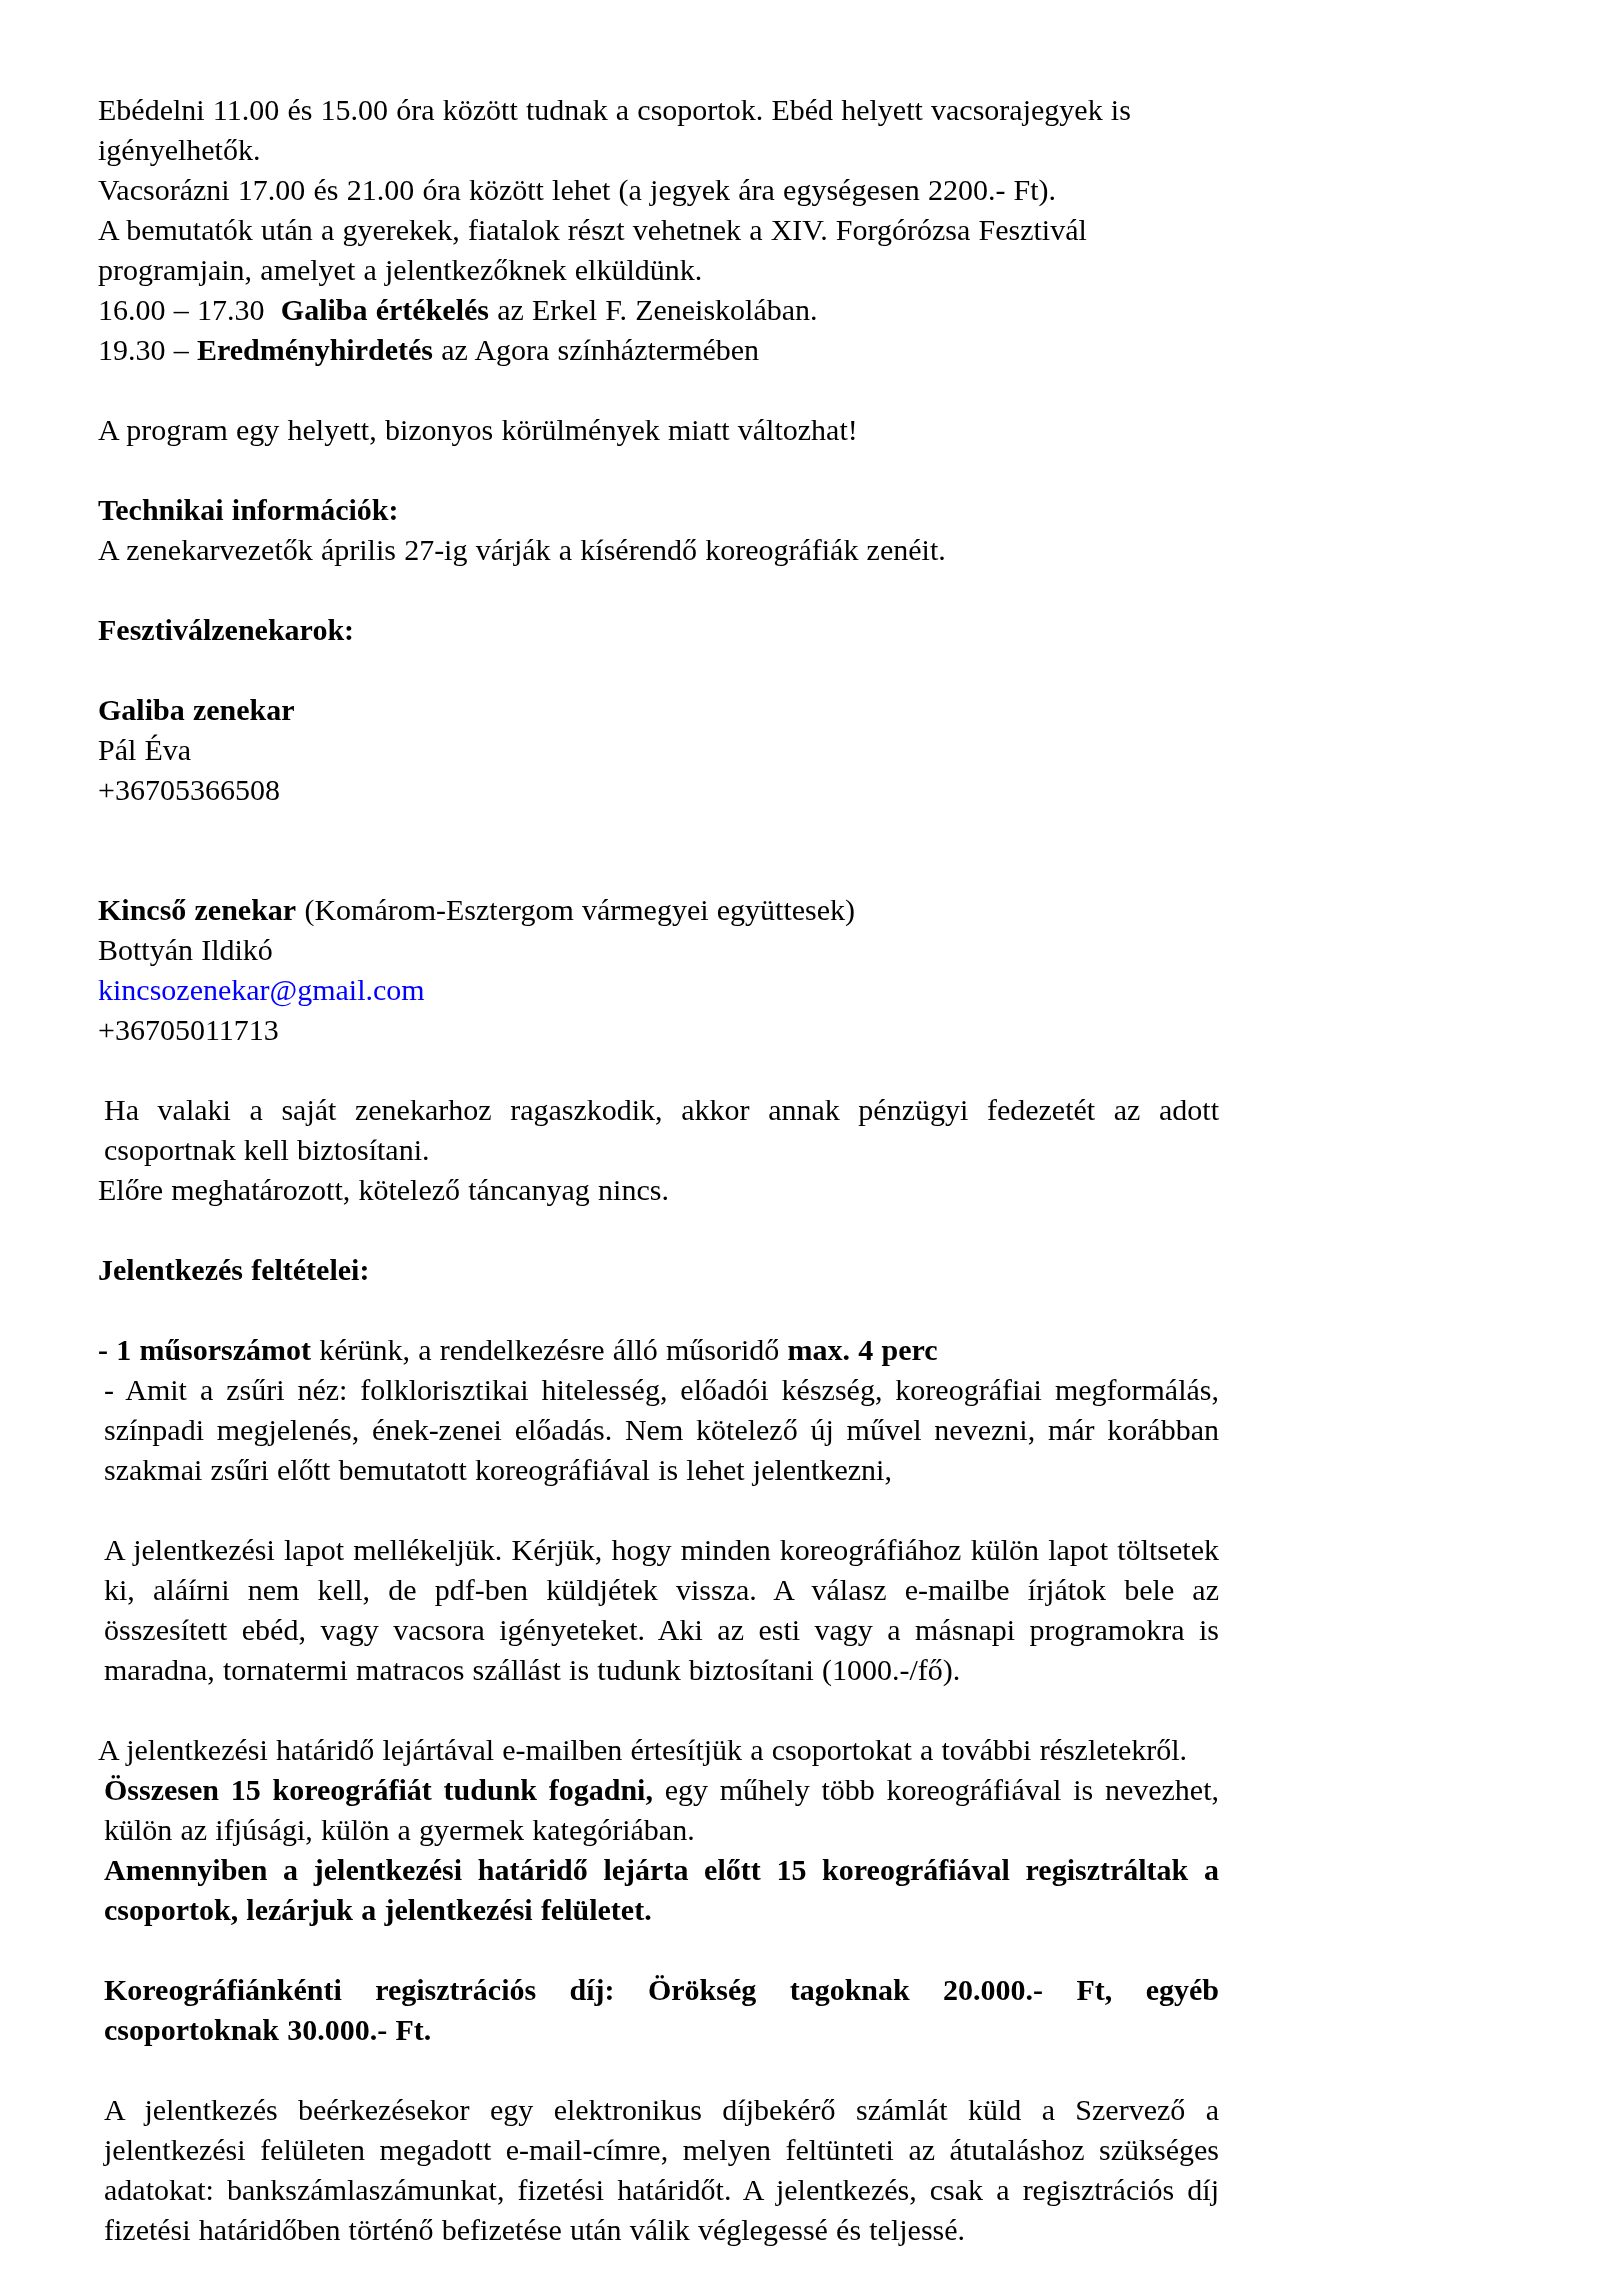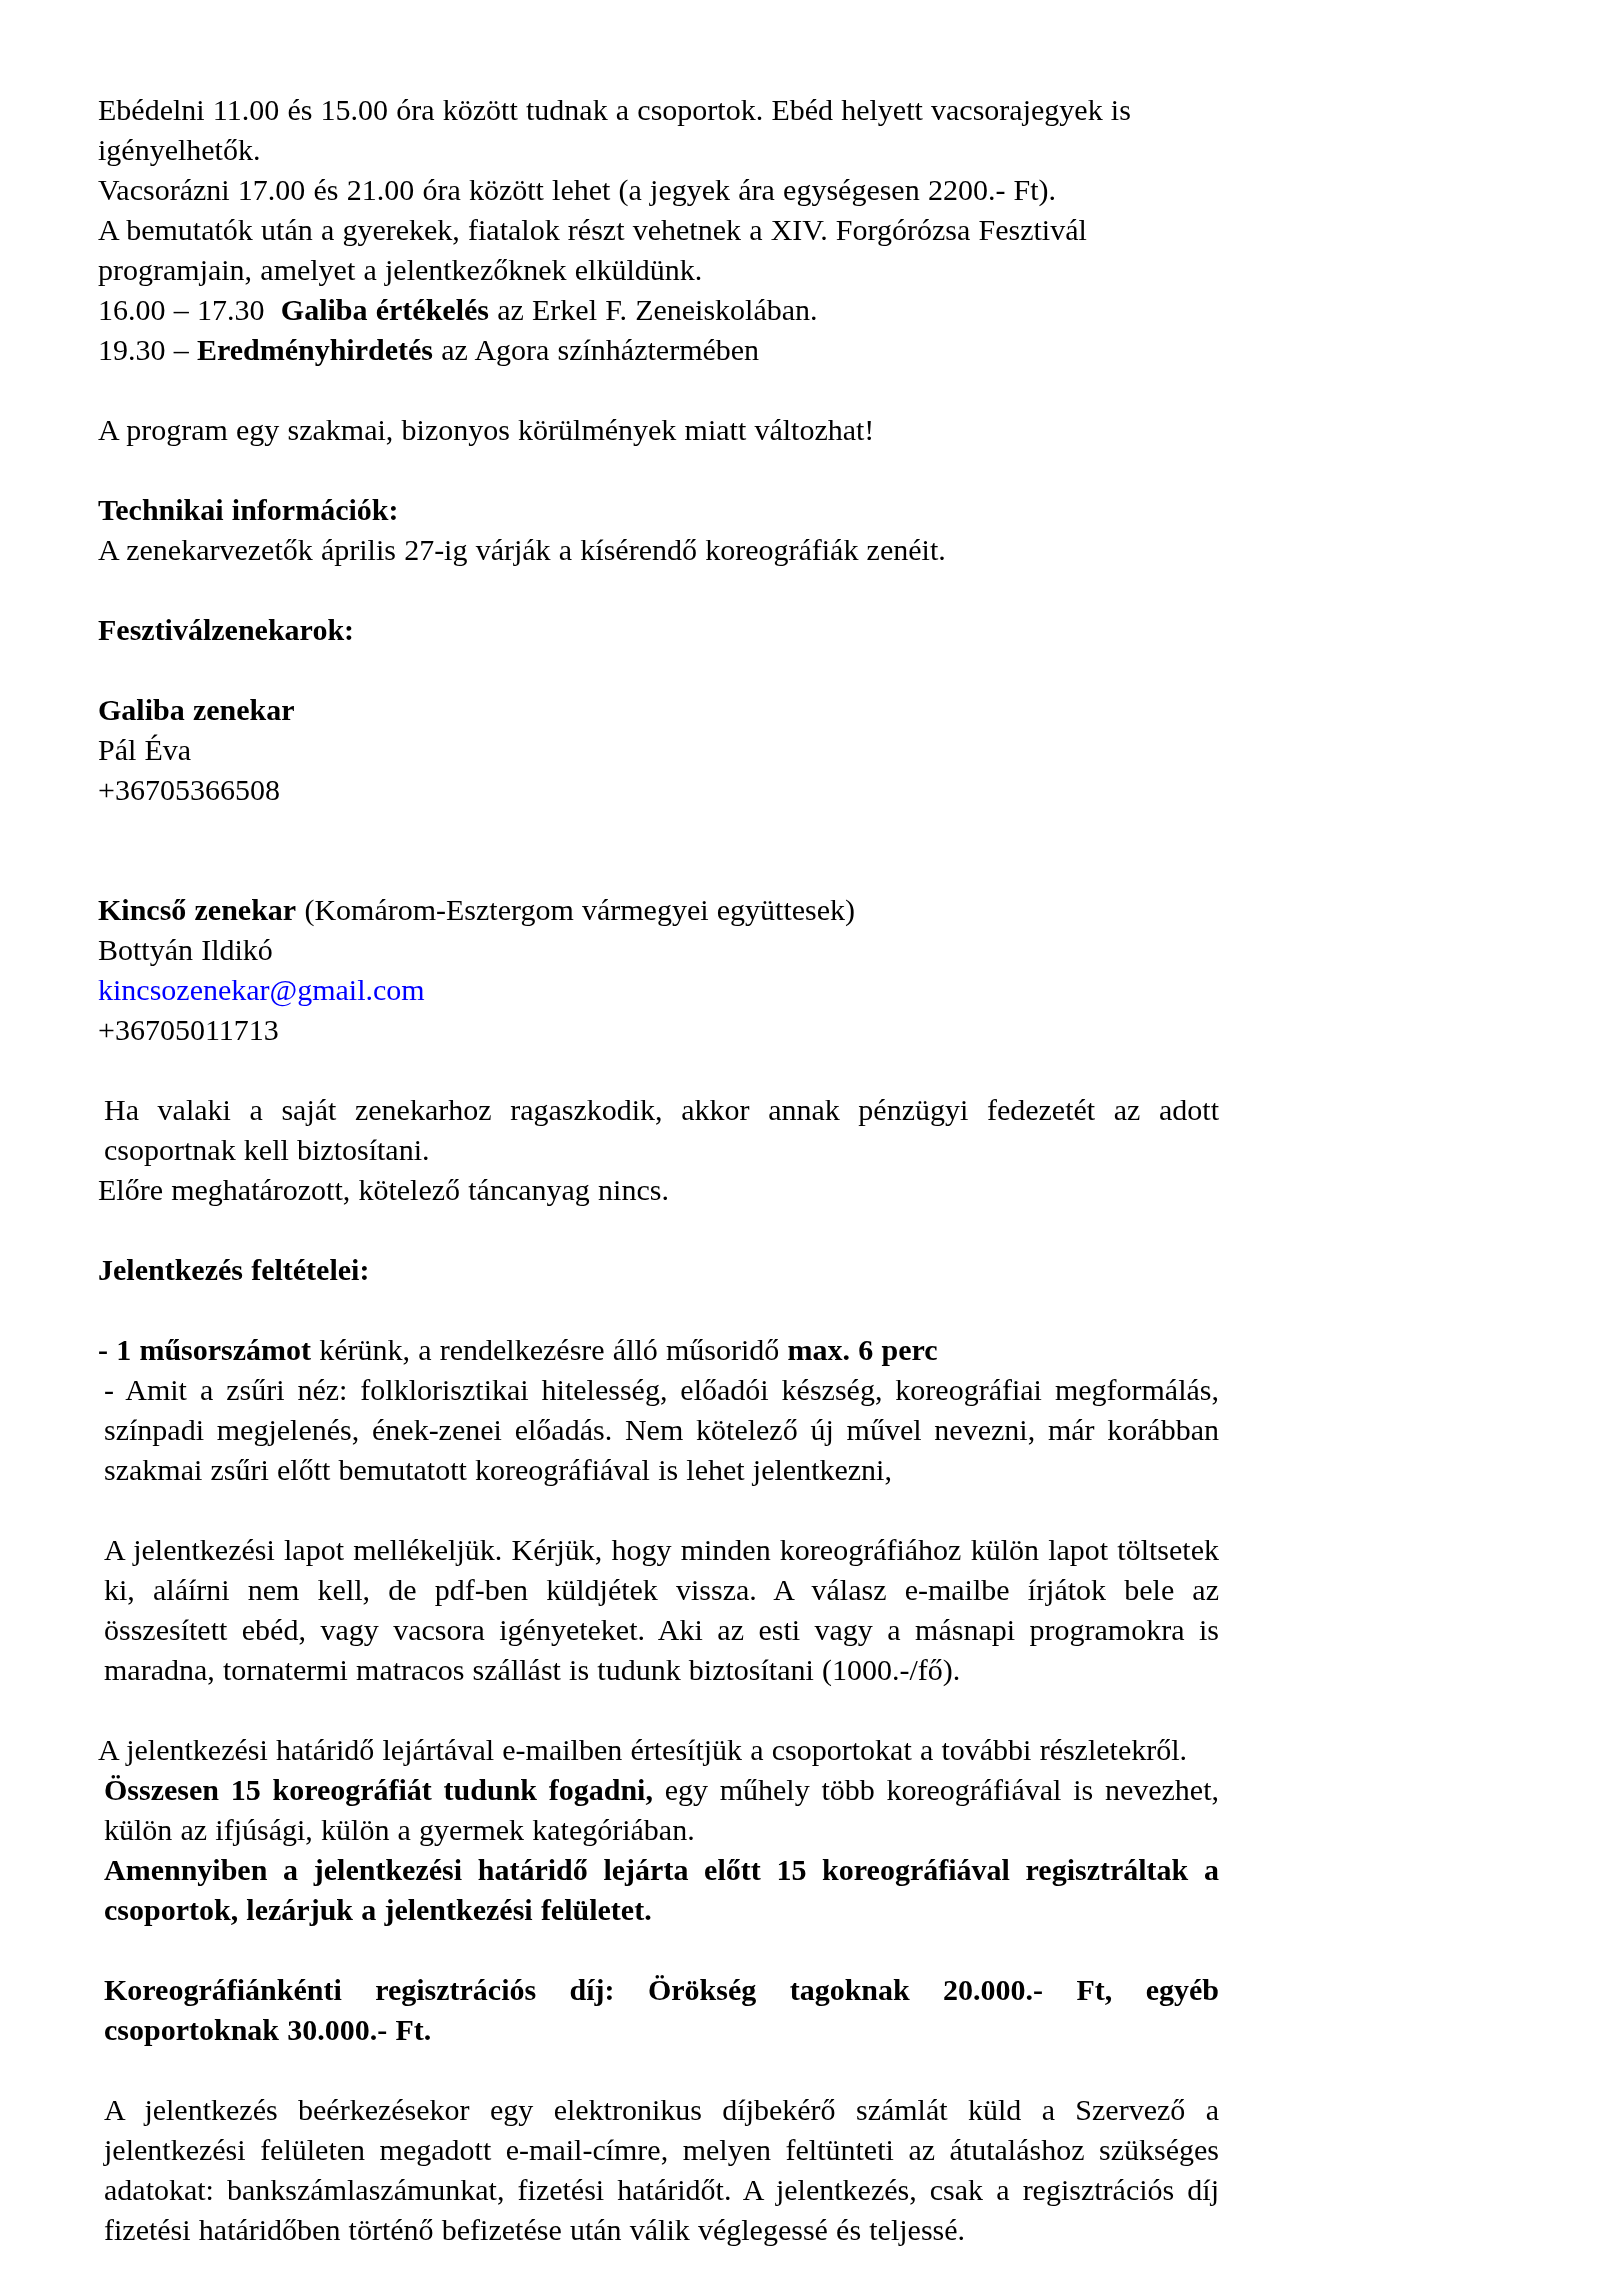--- a/index.html
+++ b/index.html
@@ -40,21 +40,21 @@
 <body>
 
 <div class="page">
   <div>
       <div class="para left"><span>Ebédelni 11.00 és 15.00 óra között tudnak a csoportok. Ebéd helyett vacsorajegyek is igényelhetők.</span></div>
       <div class="para left"><span>Vacsorázni 17.00 és 21.00 óra között lehet (a jegyek ára egységesen 2200.- Ft).</span></div>
       <div class="para left"><span>A bemutatók után a gyerekek, fiatalok részt vehetnek a XIV. Forgórózsa Fesztivál programjain, amelyet a jelentkezőknek elküldünk.</span></div>
       <div class="para left"><span>16.00 – 17.30&nbsp; </span><span class="b">Galiba értékelés</span><span> az Erkel F. Zeneiskolában.</span></div>
       <div class="para left"><span>19.30 – </span><span class="b">Eredményhirdetés</span><span> az Agora színháztermében</span></div>
       <div class="blank"></div>
-      <div class="para left"><span>A program egy szakmai, bizonyos körülmények miatt változhat!</span></div>
+      <div class="para left"><span>A program egy helyett, bizonyos körülmények miatt változhat!</span></div>
       <div class="blank"></div>
       <div class="para left"><span class="b">Technikai információk:</span></div>
       <div class="para left"><span>A zenekarvezetők április 27-ig várják a kísérendő koreográfiák zenéit.</span></div>
       <div class="blank"></div>
       <div class="para left"><span class="b">Fesztiválzenekarok:</span></div>
       <div class="blank"></div>
       <div class="para left"><span class="b">Galiba zenekar</span></div>
       <div class="para left"><span>Pál Éva</span></div>
       <div class="para left"><span>+36705366508</span></div>
       <div class="blank"></div>
@@ -62,21 +62,21 @@
       <div class="para left"><span class="b">Kincső zenekar</span><span> (Komárom-Esztergom vármegyei együttesek)</span></div>
       <div class="para left"><span>Bottyán Ildikó</span></div>
       <div class="para left"><a class="email">kincsozenekar@gmail.com</a></div>
       <div class="para left"><span>+36705011713</span></div>
       <div class="blank"></div>
       <div class="para justify"><span>Ha valaki a saját zenekarhoz ragaszkodik, akkor annak pénzügyi fedezetét az adott csoportnak kell biztosítani.</span></div>
       <div class="para left"><span>Előre meghatározott, kötelező táncanyag nincs.</span></div>
       <div class="blank"></div>
       <div class="para left"><span class="b">Jelentkezés feltételei:</span></div>
       <div class="blank"></div>
-      <div class="para left"><span class="b">- 1 műsorszámot</span><span> kérünk, a rendelkezésre álló műsoridő </span><span class="b">max. 6 perc</span></div>
+      <div class="para left"><span class="b">- 1 műsorszámot</span><span> kérünk, a rendelkezésre álló műsoridő </span><span class="b">max. 4 perc</span></div>
       <div class="para justify"><span>- Amit a zsűri néz: folklorisztikai hitelesség, előadói készség, koreográfiai megformálás, színpadi megjelenés, ének-zenei előadás. Nem kötelező új művel nevezni, már korábban szakmai zsűri előtt bemutatott koreográfiával is lehet jelentkezni,</span></div>
       <div class="blank"></div>
       <div class="para justify"><span>A jelentkezési lapot mellékeljük. Kérjük, hogy minden koreográfiához külön lapot töltsetek ki, aláírni nem kell, de pdf-ben küldjétek vissza. A válasz e-mailbe írjátok bele az összesített ebéd, vagy vacsora igényeteket. Aki az esti vagy a másnapi programokra is maradna, tornatermi matracos szállást is tudunk biztosítani (1000.-/fő).</span></div>
       <div class="blank"></div>
       <div class="para left"><span>A jelentkezési határidő lejártával e-mailben értesítjük a csoportokat a további részletekről.</span></div>
       <div class="para justify"><span class="b">Összesen 15 koreográfiát tudunk fogadni,</span><span> egy műhely több koreográfiával is nevezhet, külön az ifjúsági, külön a gyermek kategóriában.</span></div>
       <div class="para justify"><span class="b">Amennyiben a jelentkezési határidő lejárta előtt 15 koreográfiával regisztráltak a csoportok, lezárjuk a jelentkezési felületet.</span></div>
       <div class="blank"></div>
       <div class="para justify"><span class="b">Koreográfiánkénti regisztrációs díj: Örökség tagoknak 20.000.- Ft, egyéb csoportoknak 30.000.- Ft.</span></div>
       <div class="blank"></div>

